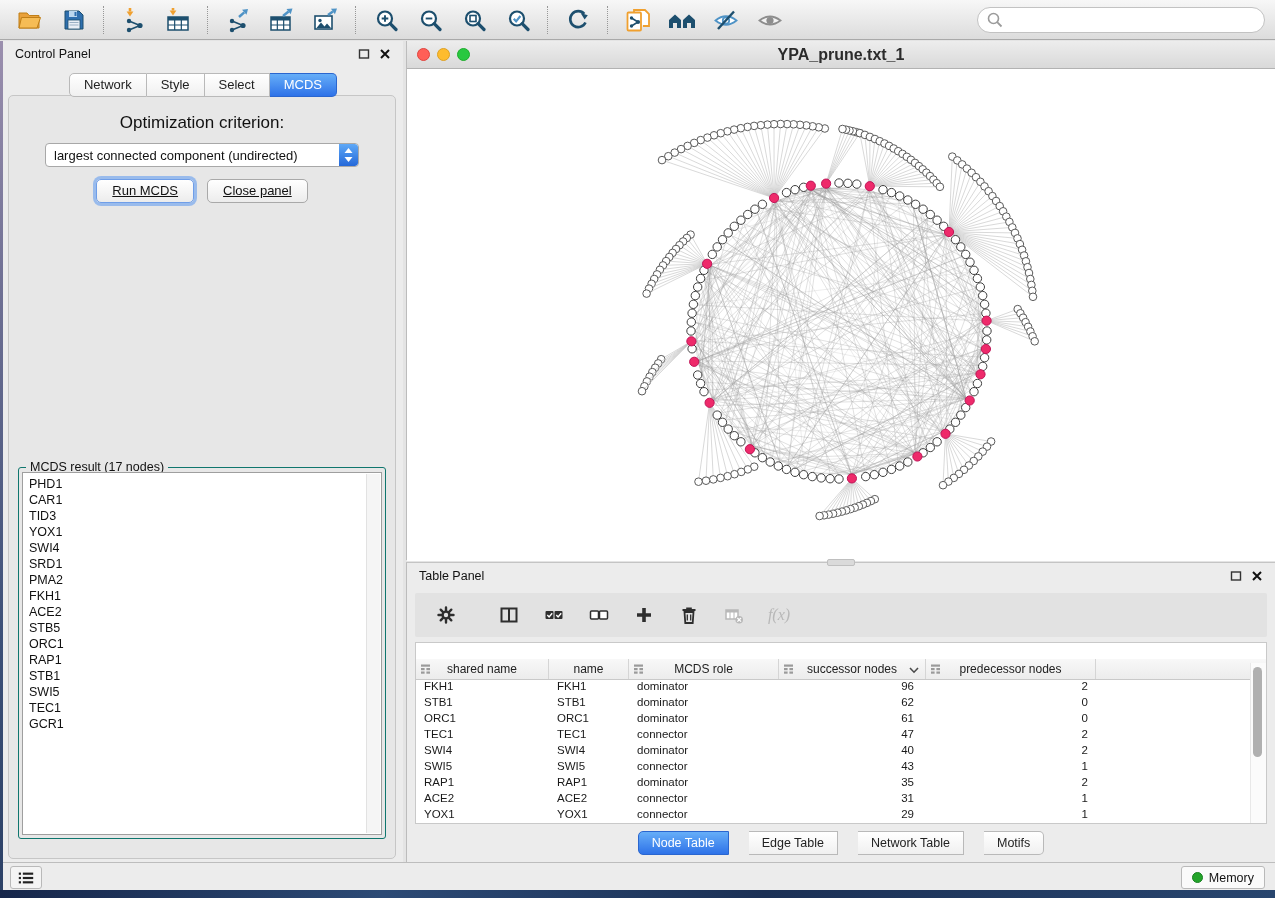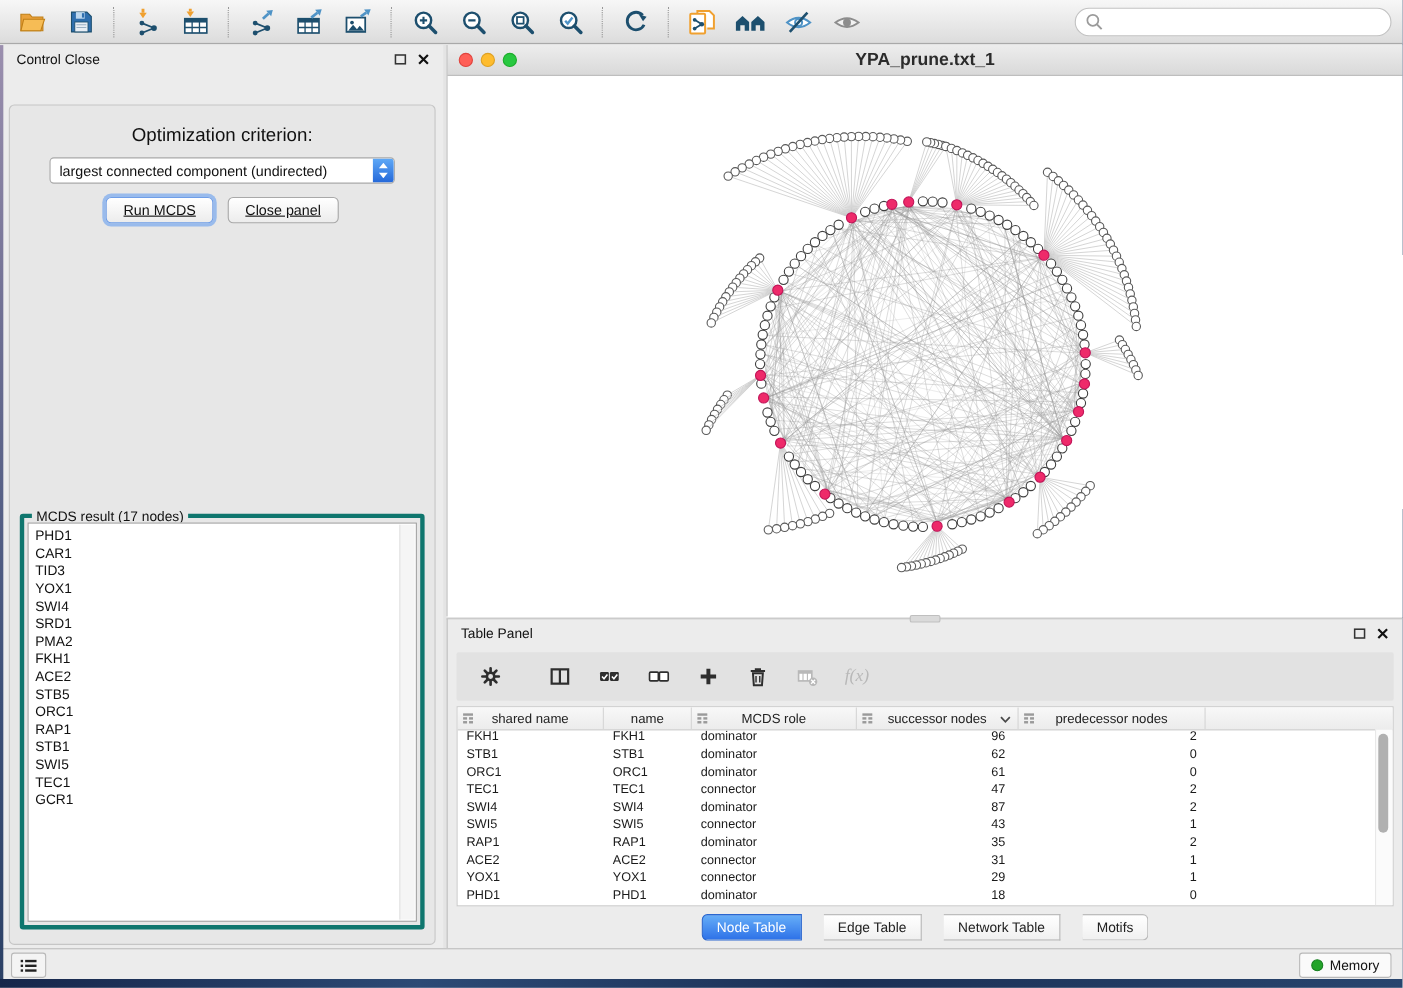--- a/index.html
+++ b/index.html
@@ -39,21 +39,21 @@
   .opt-label{margin-top:17px;text-align:center;font-size:17px;color:#111;}
   .combo{margin:10px 36px 0 36px;height:24px;box-sizing:border-box;border:1px solid #a8a8a8;border-radius:4px;
     background:#fff;display:flex;align-items:center;overflow:hidden;}
   .combo .val{flex:1;font-size:13px;padding-left:8px;color:#111;white-space:nowrap;}
   .combo .stepper{width:19px;height:100%;background:linear-gradient(#5fa9f7,#2468d9);
     display:flex;flex-direction:column;align-items:center;justify-content:center;gap:2px;border-radius:0 3px 3px 0;}
   .btn-row{display:flex;justify-content:center;gap:13px;margin-top:12px;}
   .btn{background:linear-gradient(#ffffff,#ececec);border:1px solid #a9a9a9;border-radius:5px;
     padding:3px 15px;font-size:13px;color:#111;line-height:16px;text-decoration:underline;}
   .btn.focus-ring{box-shadow:0 0 0 3px rgba(120,168,238,.7);border-color:#6f9ee8;}
-  .groupbox{position:absolute;left:9px;right:9px;top:371px;height:370px;border:4px solid #0f766e;border-radius:3px;}
+  .groupbox{position:absolute;left:9px;right:9px;top:371px;height:370px;border:1px solid #0f766e;border-radius:3px;}
   .groupbox .legend{position:absolute;top:-8px;left:7px;background:#e7e7e7;padding:0 4px;font-size:12.5px;color:#111;}
   .mcds-list{position:absolute;left:3px;right:3px;top:4px;bottom:3px;background:#fff;border:1px solid #9f9f9f;
     overflow:hidden;font-size:12.5px;color:#111;padding:3px 0 0 0;}
   .list-item{line-height:16px;padding-left:6px;}
   .list-scroll{position:absolute;right:1px;top:1px;bottom:1px;width:13px;background:#f5f5f5;border-left:1px solid #e2e2e2;}
 
   
   .net-win{position:absolute;left:406px;top:41px;width:869px;height:519px;border-left:1px solid #bcbcbc;box-sizing:border-box;}
   .net-titlebar{height:27px;background:linear-gradient(#ededed,#d9d9d9);border-bottom:1px solid #b2b2b2;
     position:relative;display:flex;align-items:center;justify-content:center;}
@@ -66,21 +66,21 @@
   .net-canvas{height:492px;background:#fff;position:relative;}
   .split-handle{position:absolute;left:-3px;top:399px;width:5px;height:26px;background:#dadada;border:1px solid #bfbfbf;border-radius:2px;z-index:60;}
 
   
   .table-panel{position:absolute;left:406px;top:562px;width:869px;height:300px;background:#ececec;border-left:1px solid #bcbcbc;box-sizing:border-box;border-top:1px solid #c4c4c4;}
   .tp-toolbar{position:absolute;left:8px;right:8px;top:30px;height:44px;background:#e2e2e2;border-radius:2px;
     display:flex;align-items:center;padding-left:18px;gap:19px;box-sizing:border-box;}
   .tp-btn{width:26px;height:26px;display:flex;align-items:center;justify-content:center;}
   .tp-btn.first{margin-right:18px;}
   .table-wrap{position:absolute;left:8px;right:8px;top:79px;bottom:38px;background:#fff;border:1px solid #c9c9c9;box-sizing:border-box;overflow:hidden;}
-  .thead{display:flex;height:20px;background:linear-gradient(#f8f8f8,#ececec);border-bottom:1px solid #c9c9c9;}
+  .thead{display:flex;height:20px;background:linear-gradient(#f8f8f8,#ececec);border-bottom:1px solid #c9c9c9;margin-top:16px;}
   .th{position:relative;display:flex;align-items:center;justify-content:center;font-size:12px;color:#222;
     border-right:1px solid #d5d5d5;box-sizing:border-box;}
   .th .colicon{position:absolute;left:4px;top:4px;}
   .th .sort{position:absolute;right:5px;top:5px;}
   .th.filler{flex:1;border-right:none;}
   .tr{display:flex;height:16px;font-size:11.5px;color:#1a1a1a;}
   .td{box-sizing:border-box;white-space:nowrap;overflow:hidden;}
   .td.t{padding-left:8px;}
   .td.num{text-align:right;}
   .tbl-scroll{position:absolute;right:0;top:20px;bottom:0;width:15px;background:#fbfbfb;border-left:1px solid #e8e8e8;}
@@ -273,34 +273,40 @@
           <line x1="11.2" y1="11.2" x2="15.5" y2="15.5" stroke="#9b9b9b" stroke-width="1.8"></line>
         </svg>
       </span>
     <input placeholder="" style="">
   </div>
 
   <div class="left-sliver"></div>
 
   <section class="control-panel">
     <div class="panel-header">
-      <span>Control Close</span>
+      <span>Control Panel</span>
       <span class="win-btns">
         <span class="icon">
           <svg width="12" height="12" viewBox="0 0 12 12">
               <rect x="1.5" y="2" width="9" height="8" fill="none" stroke="#333" stroke-width="1.4"></rect>
             </svg>
         </span>
         <span class="icon">
           <svg width="12" height="12" viewBox="0 0 12 12">
               <path d="M2 2l8 8M10 2l-8 8" stroke="#111" stroke-width="2"></path>
             </svg>
         </span>
       </span>
     </div>
+    <div class="cp-tabs" id="cp-tabs">
+        <div class="seg-tab">Network</div>
+        <div class="seg-tab">Style</div>
+        <div class="seg-tab">Select</div>
+        <div class="seg-tab active">MCDS</div>
+      </div>
     <div class="cp-body">
       <div class="opt-label">Optimization criterion:</div>
       <div class="combo">
         <span class="val">largest connected component (undirected)</span>
         <span class="stepper">
           <svg width="9" height="6" viewBox="0 0 9 6">
               <path d="M4.5 0L8.5 5H0.5z" fill="#fff"></path>
             </svg>
           <svg width="9" height="6" viewBox="0 0 9 6">
               <path d="M4.5 6L0.5 1h8z" fill="#fff"></path>
@@ -1271,21 +1277,21 @@
             <div class="td t" style="width: 133px;">TEC1</div>
             <div class="td t" style="width: 80px;">TEC1</div>
             <div class="td t" style="width: 150px;">connector</div>
             <div class="td num" style="width: 147px; padding-right: 12px;">47</div>
             <div class="td num" style="width: 170px; padding-right: 8px;">2</div>
           </div>
           <div class="tr">
             <div class="td t" style="width: 133px;">SWI4</div>
             <div class="td t" style="width: 80px;">SWI4</div>
             <div class="td t" style="width: 150px;">dominator</div>
-            <div class="td num" style="width: 147px; padding-right: 12px;">87</div>
+            <div class="td num" style="width: 147px; padding-right: 12px;">40</div>
             <div class="td num" style="width: 170px; padding-right: 8px;">2</div>
           </div>
           <div class="tr">
             <div class="td t" style="width: 133px;">SWI5</div>
             <div class="td t" style="width: 80px;">SWI5</div>
             <div class="td t" style="width: 150px;">connector</div>
             <div class="td num" style="width: 147px; padding-right: 12px;">43</div>
             <div class="td num" style="width: 170px; padding-right: 8px;">1</div>
           </div>
           <div class="tr">

